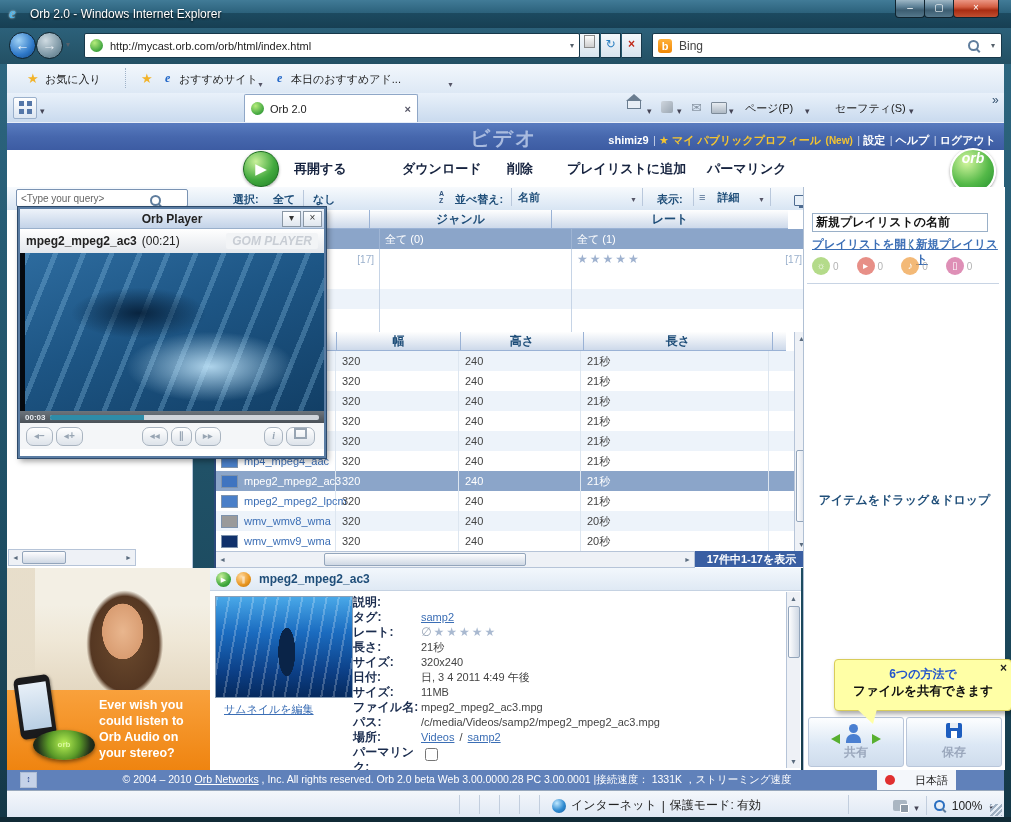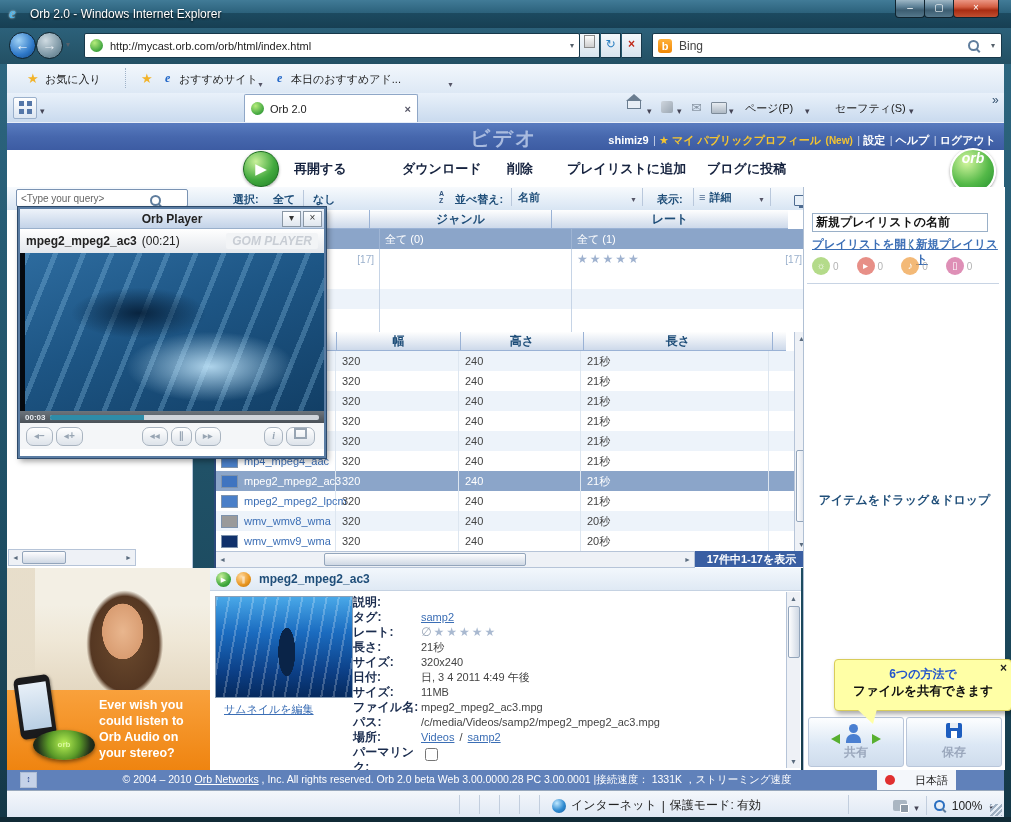--- a/index.html
+++ b/index.html
@@ -293,41 +293,41 @@
     <span class="hdr-link">ログアウト</span>
   </span>
 </div>
 
 <div class="abs" id="navband">
   <span class="abs" id="playbtn">▶</span>
   <span class="nav-action" style="left:287px;">再開する</span>
   <span class="nav-action" style="left:395px;">ダウンロード</span>
   <span class="nav-action" style="left:500px;">削除</span>
   <span class="nav-action" style="left:560px;">プレイリストに追加</span>
-  <span class="nav-action" style="left:700px;">ブログに投稿</span>
+  <span class="nav-action" style="left:700px;">パーマリンク</span>
   <span class="abs" id="orblogo">orb</span>
 </div>
 
 <div class="abs" id="toolband">
   <input class="tool-input" value="&lt;Type your query&gt;" style="">
   <span class="abs magnifier" style="left:143px;top:5px;"></span>
   <span class="abs tool-label" style="left:226px;top:5px;">選択:</span>
   <span class="abs tool-link" style="left:266px;top:5px;">全て</span>
   <span class="abs" style="left:296px;top:3px;height:16px;border-left:1px solid #b9c8dc;"></span>
   <span class="abs tool-link" style="left:306px;top:5px;">なし</span>
   <span class="abs az-icon" style="left:432px;top:3px;">A<br>Z</span>
   <span class="abs tool-label" style="left:448px;top:5px;">並べ替え:</span>
   <div class="dropbox" style="left:504px;width:130px;">
     <span class="tool-label" style="margin-left:6px;">名前</span>
     <span class="icaret" style="margin-left:auto;margin-right:5px;"></span>
   </div>
   <span class="abs tool-label" style="left:650px;top:5px;">表示:</span>
   <div class="dropbox" style="left:686px;width:76px;">
     <span style="margin-left:5px;color:#4e6b90;font-size:11px;">≡</span>
-    <span class="tool-label" style="margin-left:4px;">詳細</span>
+    <span class="tool-label" style="margin-left:12px;">詳細</span>
     <span class="icaret" style="margin-left:auto;margin-right:5px;"></span>
   </div>
   <span class="abs proj-icon" style="left:772px;top:5px;"></span>
   <span class="abs tool-label" style="left:815px;top:4px;font-size:12px;">プレイリストの作成／選択</span>
 </div>
 
 <div class="abs" id="leftpanel">
   <div class="hscroll abs" style="left:1px;bottom:2px;width:126px;">
     <span class="scr-arrow" style="width:13px;">◄</span>
     <span class="hthumb" style="width:42px;"></span>

